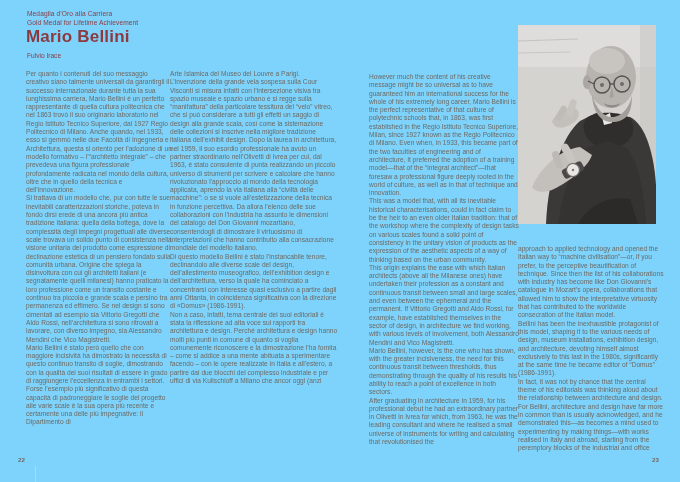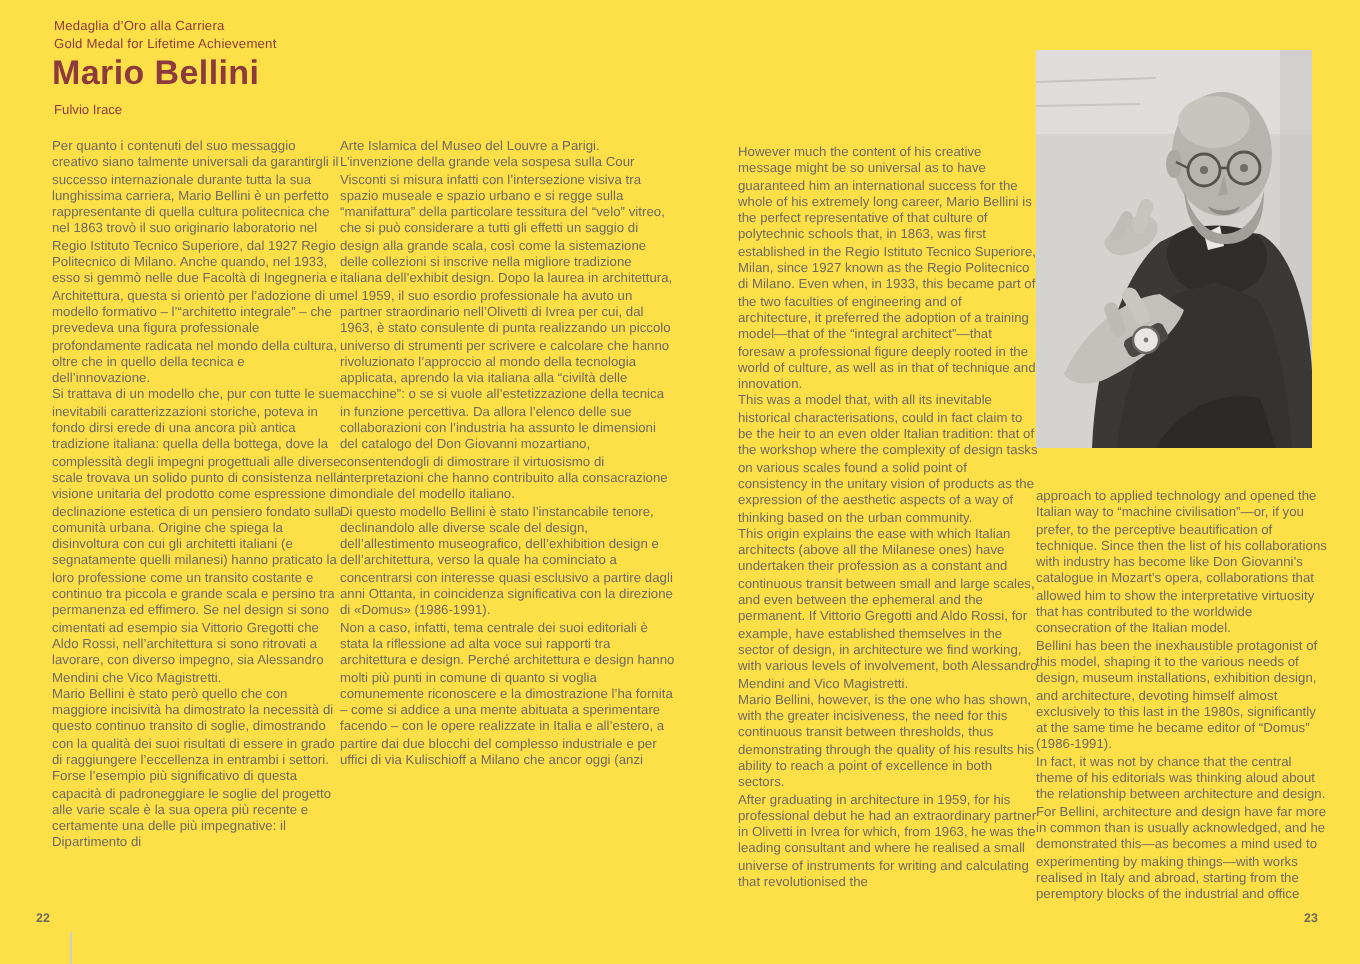--- a/index.html
+++ b/index.html
@@ -5,21 +5,21 @@
   html, body {
     margin: 0;
     padding: 0;
     background: #fcfcfb;
     font-family: "Liberation Sans", "DejaVu Sans", sans-serif;
   }
   .spread {
     position: relative;
     width: 680px;
     height: 482px;
-    background: #fde047;
+    background: #7dd3fc;
     overflow: hidden;
   }
   
   .award-line {
     position: absolute;
     left: 27px;
     font-size: 6.6px;
     line-height: 9px;
     color: #8d3a3f;
     letter-spacing: 0.1px;

